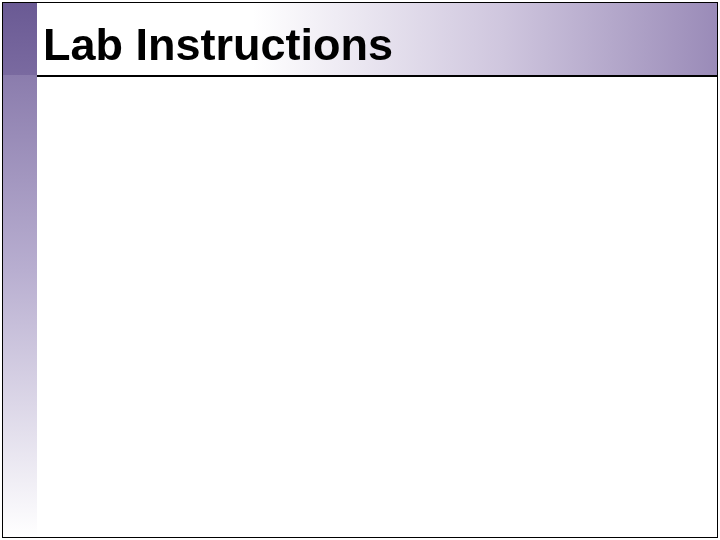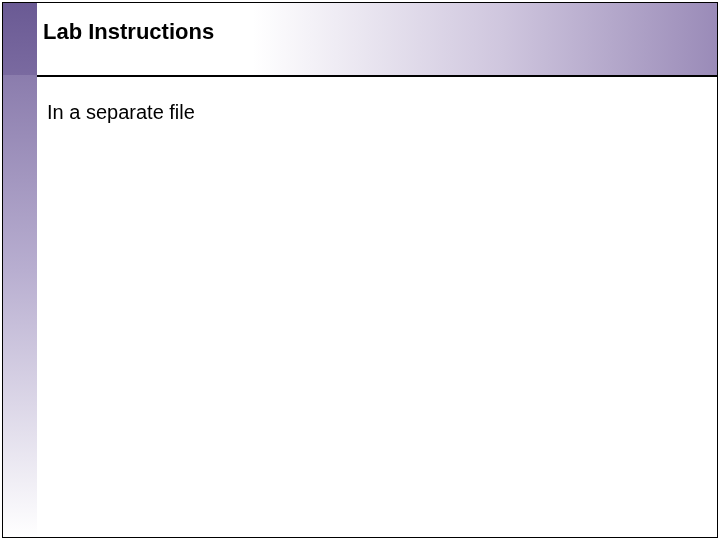--- a/index.html
+++ b/index.html
@@ -49,21 +49,21 @@
       top: 0;
       left: 0;
       width: 34px;
       height: 72px;
       background: linear-gradient(to bottom, #6a5a94 0%, #7a6aa0 100%);
     }
     .title-text {
       position: absolute;
       top: 16px;
       left: 40px;
-      font-size: 22px;
+      font-size: 45px;
       font-weight: bold;
       color: #000;
       z-index: 2;
     }
     .divider-line {
       position: absolute;
       top: 72px;
       left: 34px;
       right: 0;
       height: 2px;
@@ -81,14 +81,13 @@
 <body>
 
 <div class="slide-frame">
   <div class="left-accent-bar"></div>
   <div class="header-area">
     <div class="header-gradient"></div>
     <div class="left-accent-top"></div>
     <div class="title-text">Lab Instructions</div>
   </div>
   <div class="divider-line"></div>
-  <div class="body-text">In a separate file</div>
 </div>
 
 </body></html>

